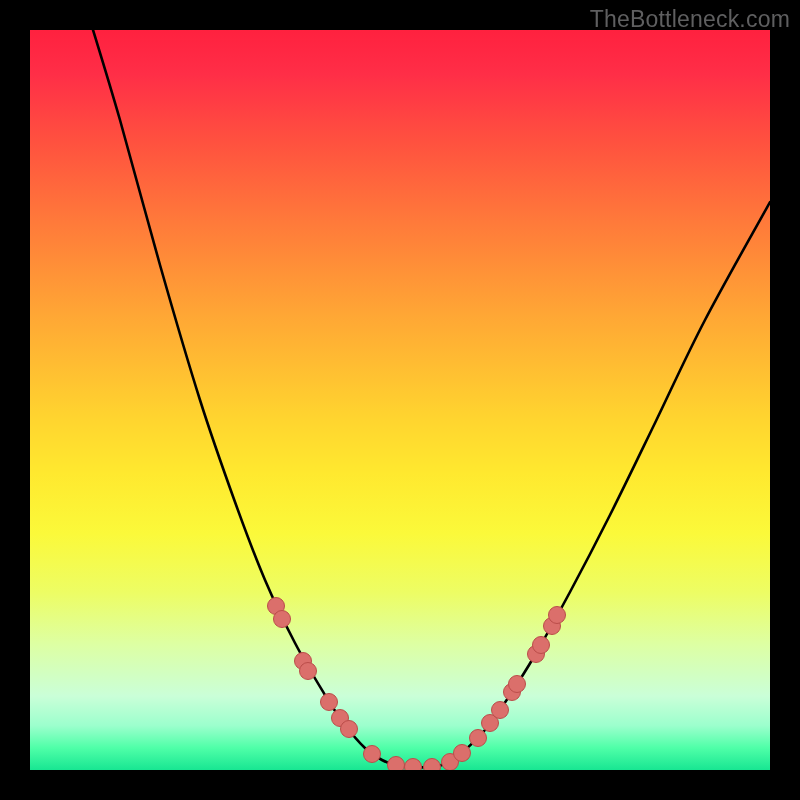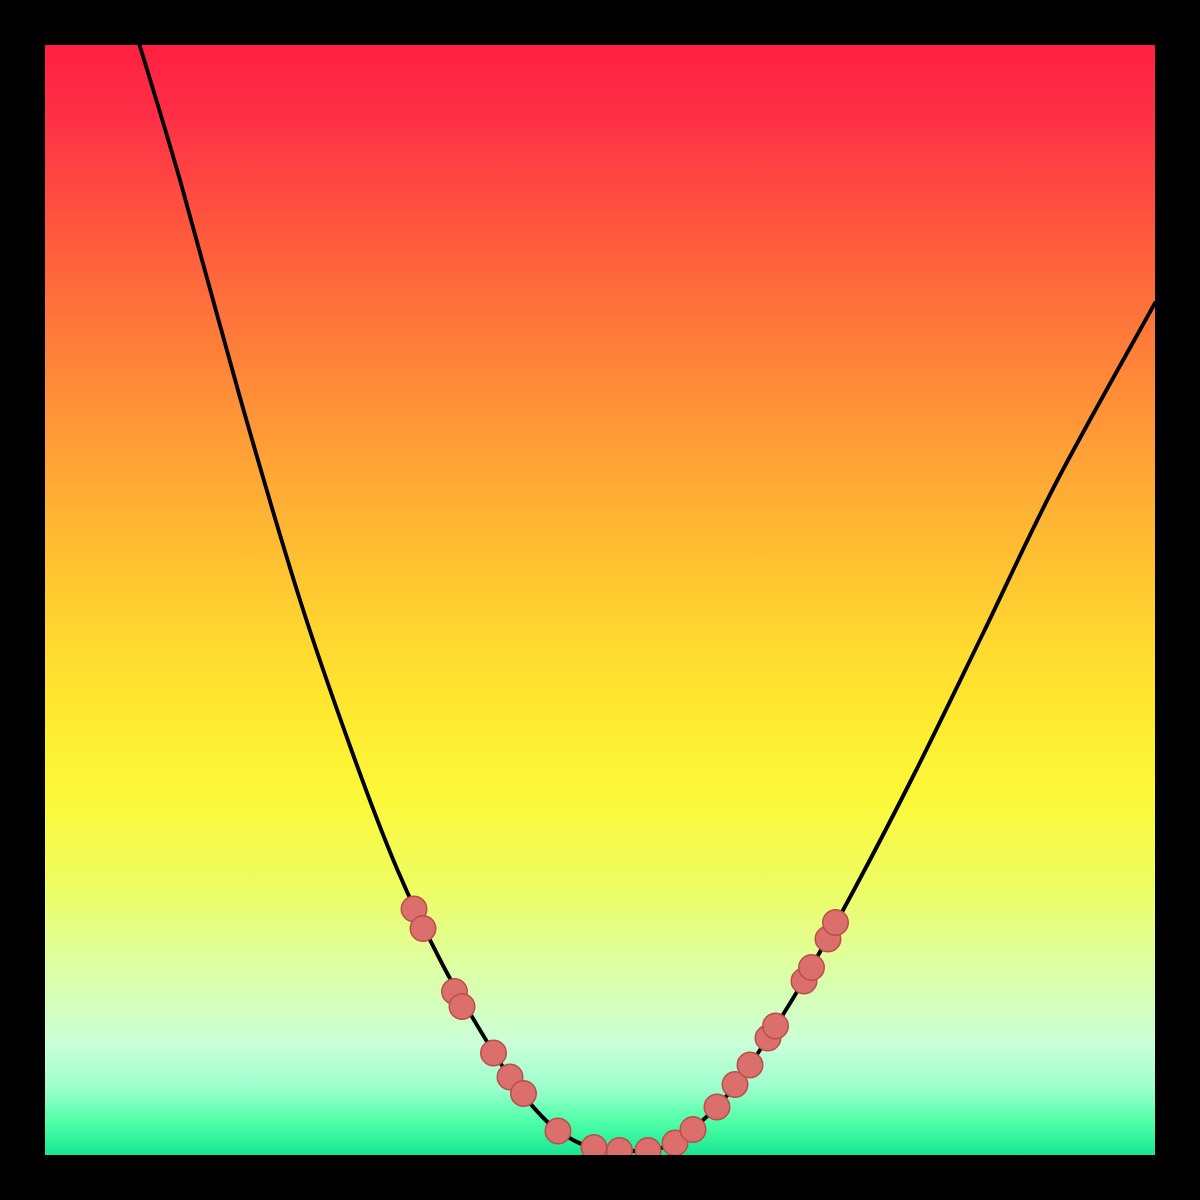--- a/index.html
+++ b/index.html
@@ -96,13 +96,14 @@
           <circle cx="470" cy="680" r="8.5" fill="#db6f6b" stroke="#bb4d4a" stroke-width="1"></circle>
           <circle cx="482" cy="662" r="8.5" fill="#db6f6b" stroke="#bb4d4a" stroke-width="1"></circle>
           <circle cx="487" cy="654" r="8.5" fill="#db6f6b" stroke="#bb4d4a" stroke-width="1"></circle>
           <circle cx="506" cy="624" r="8.5" fill="#db6f6b" stroke="#bb4d4a" stroke-width="1"></circle>
           <circle cx="511" cy="615" r="8.5" fill="#db6f6b" stroke="#bb4d4a" stroke-width="1"></circle>
           <circle cx="522" cy="596" r="8.5" fill="#db6f6b" stroke="#bb4d4a" stroke-width="1"></circle>
           <circle cx="527" cy="585" r="8.5" fill="#db6f6b" stroke="#bb4d4a" stroke-width="1"></circle>
         </g>
     </svg>
   </div>
+  <div class="watermark">TheBottleneck.com</div>
 </div>
 
 </body></html>

